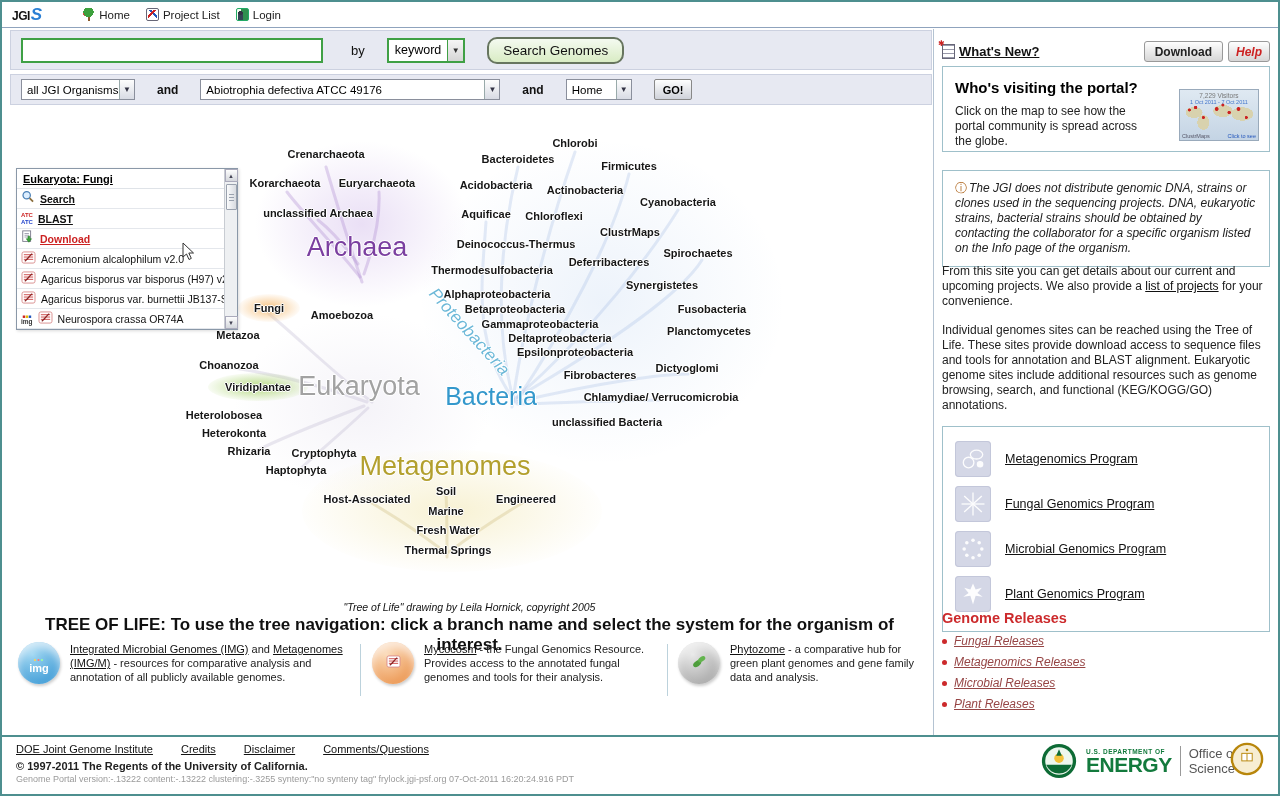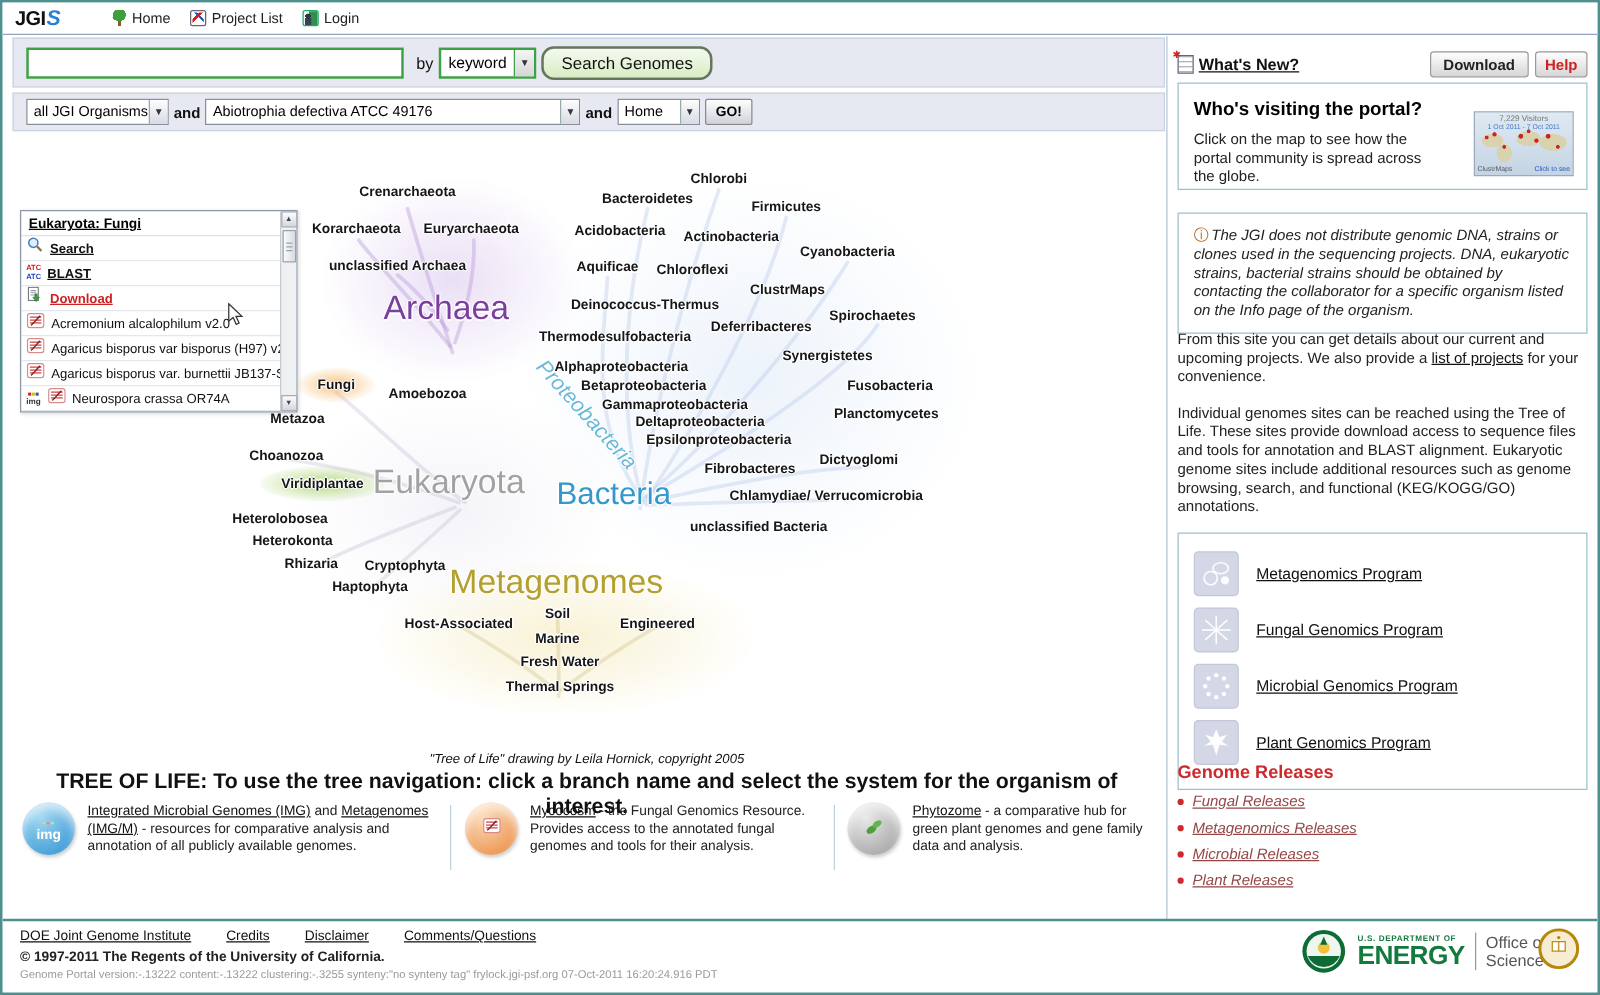--- a/index.html
+++ b/index.html
@@ -4,41 +4,41 @@
 <style>
   html,body{margin:0;padding:0;background:#cfe0e0;}
   *{box-sizing:border-box;}
   #page{position:relative;width:1280px;height:796px;background:#fff;border:2px solid #4e8f8f;
         font-family:"Liberation Sans",sans-serif;overflow:hidden;}
 
   
   .topnav{position:absolute;left:0;top:0;width:100%;height:26px;background:#fff;
           border-bottom:1px solid #8fa3bd;display:flex;align-items:center;padding:0 10px;}
   .logo{display:flex;align-items:baseline;margin-right:40px;cursor:pointer;}
-  .logo .jgi{font-weight:bold;font-size:16px;color:#111;letter-spacing:-0.5px;}
+  .logo .jgi{font-weight:bold;font-size:12px;color:#111;letter-spacing:-0.5px;}
   .logo .s{font-weight:bold;font-style:italic;font-size:17px;color:#2a7fd4;margin-left:1px;}
   .nav-item{display:flex;align-items:center;gap:4px;font-size:11.5px;color:#222;margin-right:16px;cursor:pointer;}
   .nav-ic{display:inline-block;width:13px;height:13px;border-radius:2px;}
   .tree-icon{background:radial-gradient(circle at 50% 30%,#3da03d 0 45%,transparent 46%),
              radial-gradient(circle at 25% 45%,#d44 0 18%,transparent 19%),
              radial-gradient(circle at 70% 40%,#e6b800 0 16%,transparent 17%),
              linear-gradient(#fff 55%,transparent 55%),linear-gradient(90deg,transparent 44%,#8a5a2b 44% 58%,transparent 58%);}
   .project-list-icon{background:#fff;border:1px solid #667;position:relative;}
   .project-list-icon::before{content:"";position:absolute;inset:1px;
      background:linear-gradient(135deg,transparent 30%,#cc2222 30% 48%,transparent 48%),
                 linear-gradient(45deg,transparent 55%,#2255bb 55% 72%,transparent 72%);}
   .login-icon{background:linear-gradient(90deg,#efe 0 40%,#2f8f4f 40% 100%);border:1px solid #2a6;position:relative;}
   .login-icon::before{content:"";position:absolute;left:1px;top:2px;width:5px;height:9px;
      background:radial-gradient(circle at 50% 20%,#334 0 28%,transparent 30%),linear-gradient(transparent 35%,#345 35%);}
 
   
   .band{position:absolute;left:8px;width:922px;background:#e7e9f2;border:1px solid #ccd1e0;}
   #band1{top:28px;height:40px;}
   #band2{top:72px;height:31px;}
-  .band-inner{display:flex;align-items:center;height:100%;padding:0 10px;gap:4px;}
+  .band-inner{display:flex;align-items:center;height:100%;padding:0 10px;gap:22px;}
   #search-input{width:302px;height:25px;border:2px solid #3fa045;font-size:13px;padding:0 5px;outline:none;}
   .by-label{font-size:13px;color:#111;margin-left:6px;}
   .gselect{display:flex;align-items:center;height:25px;border:2px solid #3fa045;background:#fff;}
   .gselect .val{font-size:12.5px;padding:0 6px;min-width:48px;}
   .gselect .arrow{width:16px;height:100%;background:linear-gradient(#f5f5f5,#d6d6d6);border-left:1px solid #3fa045;
      display:flex;align-items:center;justify-content:center;font-size:8px;color:#333;cursor:pointer;}
   .search-btn{height:27px;padding:0 14px;border:2px solid #67755f;border-radius:10px;
      background:linear-gradient(#f4faf0,#d9ecc4);font-size:13.5px;color:#111;cursor:pointer;font-family:inherit;}
   .wselect{display:flex;align-items:center;height:21px;border:1px solid #8a8f9c;background:#fff;cursor:pointer;}
   .wselect .val{font-size:11.5px;padding:0 5px;white-space:nowrap;overflow:hidden;flex:1;}
@@ -114,21 +114,21 @@
   #sidebar-divider{position:absolute;left:931px;top:27px;height:706px;width:1px;background:#b4c3d2;}
   .side{position:absolute;left:940px;width:328px;}
   #whats-row{top:39px;display:flex;align-items:center;}
   .wn-icon{width:13px;height:15px;background:#fff;border:1px solid #667;margin-right:4px;position:relative;
      background-image:linear-gradient(#99a 1px,transparent 1px);background-size:100% 4px;background-position:0 4px;}
   .wn-icon::before{content:"✱";position:absolute;left:-5px;top:-6px;color:#cc2222;font-size:8px;}
   .wn-link{font-size:13px;font-weight:bold;text-decoration:underline;color:#111;cursor:pointer;}
   #side-btns{margin-left:auto;display:flex;gap:5px;}
   .side-btn{height:21px;padding:0 10px;border:1px solid #999;border-radius:3px;
      background:linear-gradient(#fefefe,#d6d6d6);font-weight:bold;font-size:12px;color:#222;cursor:pointer;font-family:inherit;}
-  .side-btn.help{color:#cc2222;padding:0 7px;}
+  .side-btn.help{color:#cc2222;padding:0 7px;font-style:italic;}
   .sbox{border:1px solid #9fc0ca;background:#fff;padding:10px 12px;}
   #visit-box{top:64px;height:86px;}
   #visit-box h3{margin:2px 0 8px;font-size:15px;}
   #visit-box .vbody{font-size:12px;line-height:15px;color:#222;width:190px;}
   #map-thumb{position:absolute;right:10px;top:22px;width:80px;height:52px;border:1px solid #9ab;cursor:pointer;
      background:
        radial-gradient(circle at 12% 40%,#cc2222 1.2px,transparent 1.8px),
        radial-gradient(circle at 20% 35%,#cc2222 1.4px,transparent 2px),
        radial-gradient(circle at 30% 55%,#cc2222 1.2px,transparent 1.8px),
        radial-gradient(circle at 47% 38%,#cc2222 1.6px,transparent 2.2px),

